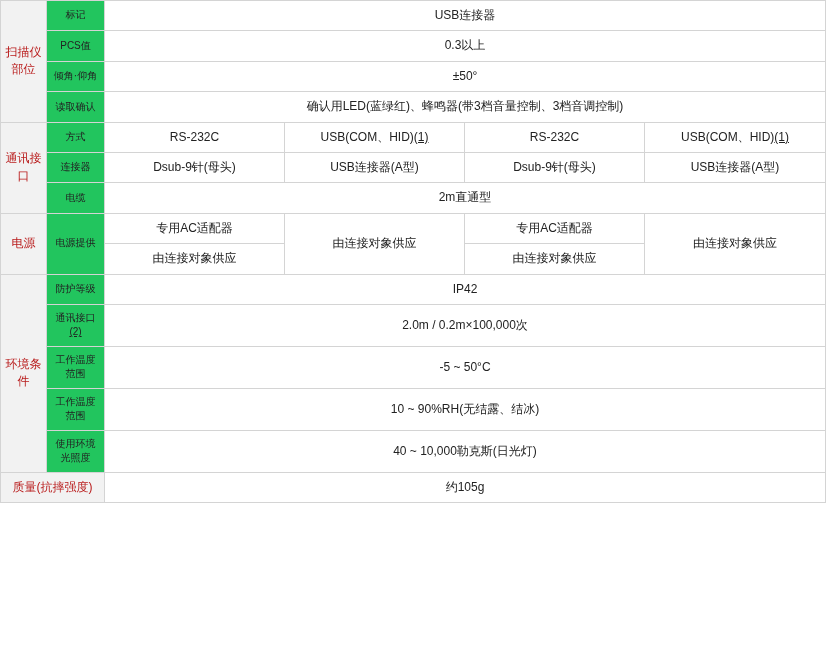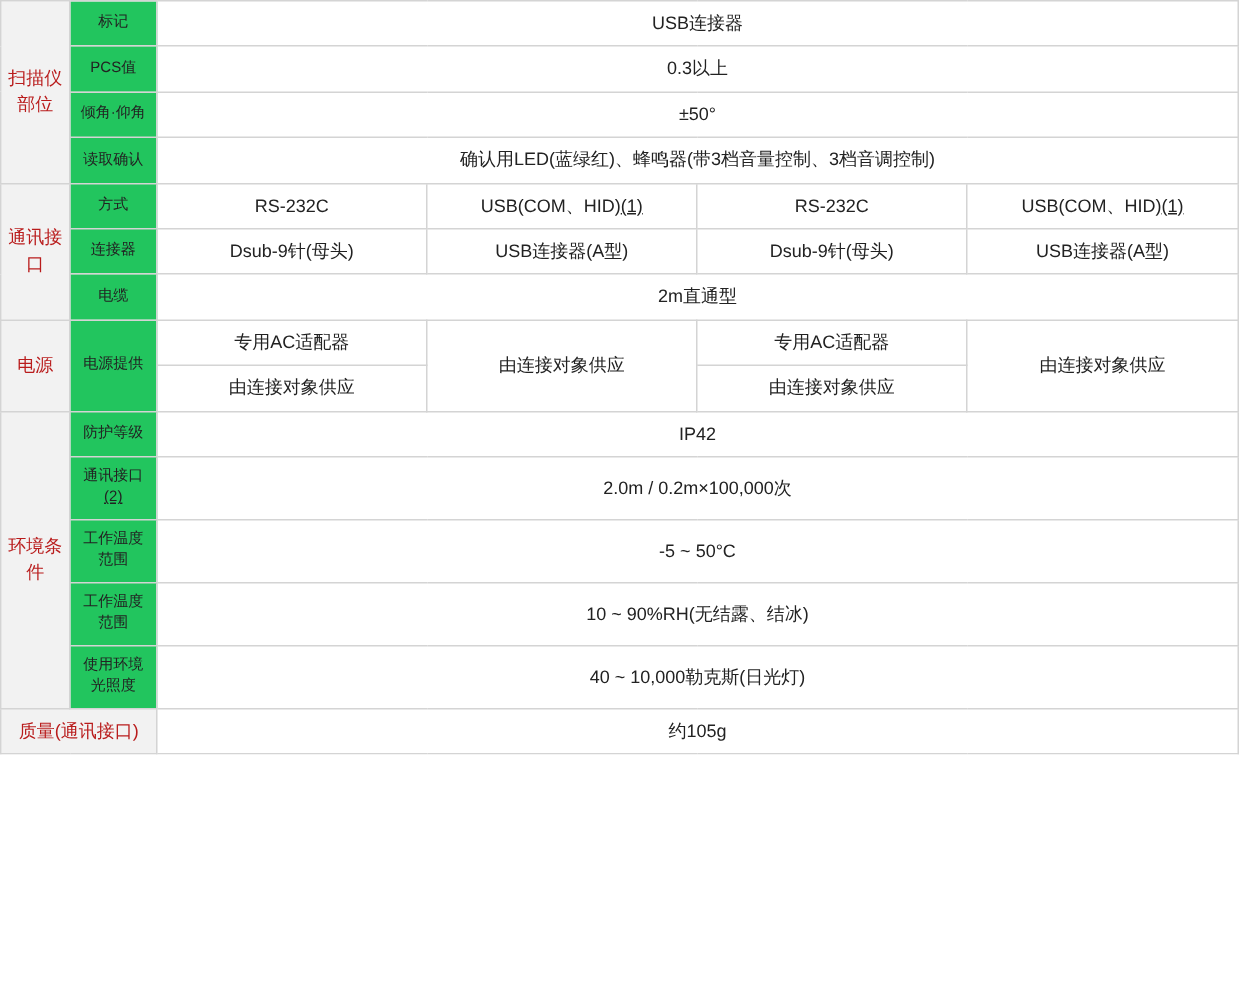--- a/index.html
+++ b/index.html
@@ -128,17 +128,17 @@
     <tr>
       <td class="sub">工作温度范围</td>
       <td class="val" colspan="4">10 ~ 90%RH(无结露、结冰)</td>
     </tr>
     <tr>
       <td class="sub">使用环境光照度</td>
       <td class="val" colspan="4">40 ~ 10,000勒克斯(日光灯)</td>
     </tr>
 
     <tr>
-      <td class="cat" colspan="2">质量(通讯接口)</td>
+      <td class="cat" colspan="2">质量(抗摔强度)</td>
       <td class="val" colspan="4">约105g</td>
     </tr>
   </tbody>
 </table>
 
 </body></html>

